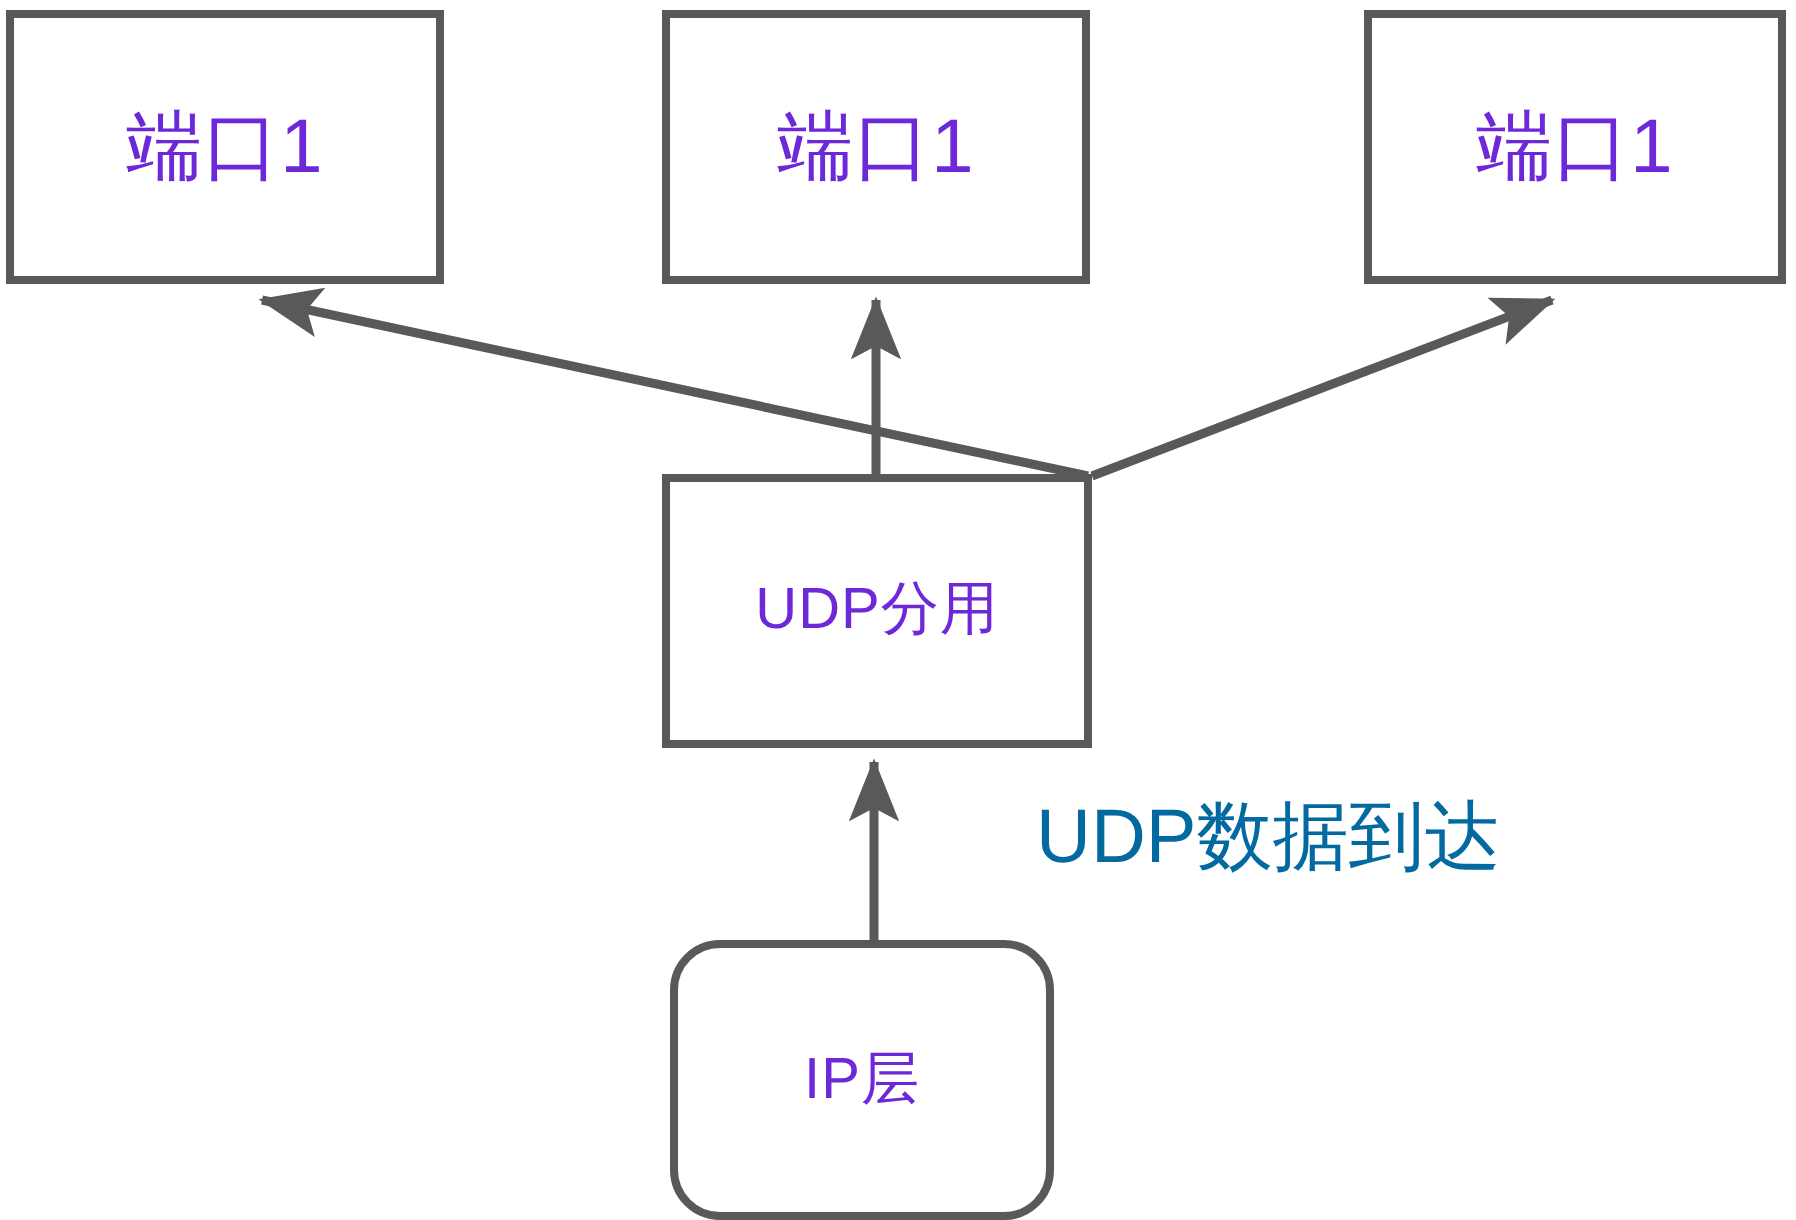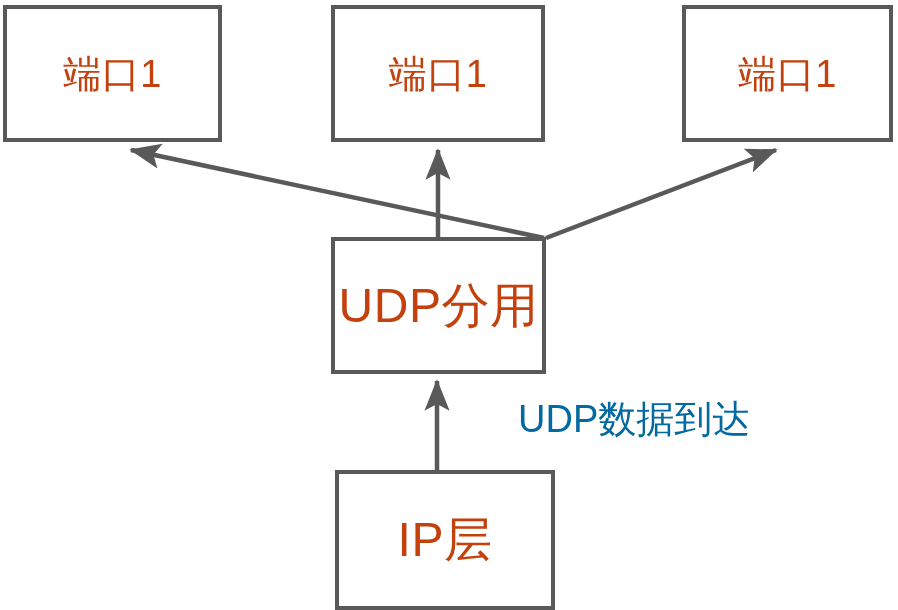--- a/index.html
+++ b/index.html
@@ -30,45 +30,45 @@
     position: absolute;
     box-sizing: border-box;
     background: #ffffff;
     border: 4px solid #595959;
     display: flex;
     align-items: center;
     justify-content: center;
     z-index: 2;
   }
   .node-label {
-    color: #c2410c;
+    color: #6d28d9;
     font-size: 38px;
     line-height: 1;
     letter-spacing: 0.5px;
     white-space: nowrap;
     user-select: none;
   }
   .node-label.latin-lead {
-    font-size: 48px;
+    font-size: 29px;
   }
   .edge-label {
     position: absolute;
     color: #0369a1;
     font-size: 38px;
     line-height: 1;
     white-space: nowrap;
     z-index: 3;
     user-select: none;
   }
   
   #port-box-1 { left: 3px;   top: 5px;   width: 219px; height: 137px; }
   #port-box-2 { left: 331px; top: 5px;   width: 214px; height: 137px; }
   #port-box-3 { left: 682px; top: 5px;   width: 211px; height: 137px; }
   #udp-demux-box { left: 331px; top: 237px; width: 215px; height: 137px; }
-  #ip-layer-box  { left: 335px; top: 470px; width: 220px; height: 140px; }
+  #ip-layer-box  { left: 335px; top: 470px; width: 192px; height: 140px; border-radius: 25px; }
   #udp-data-arrival-label { left: 518px; top: 400px; }
 </style>
 </head>
 <body>
 
 <div id="diagram-root">
 
   <svg id="diagram-svg" viewBox="0 0 898 610" aria-hidden="true">
     <defs>
       <marker id="arrowhead" markerWidth="8" markerHeight="8" refX="6.6" refY="3" orient="auto" markerUnits="strokeWidth">

